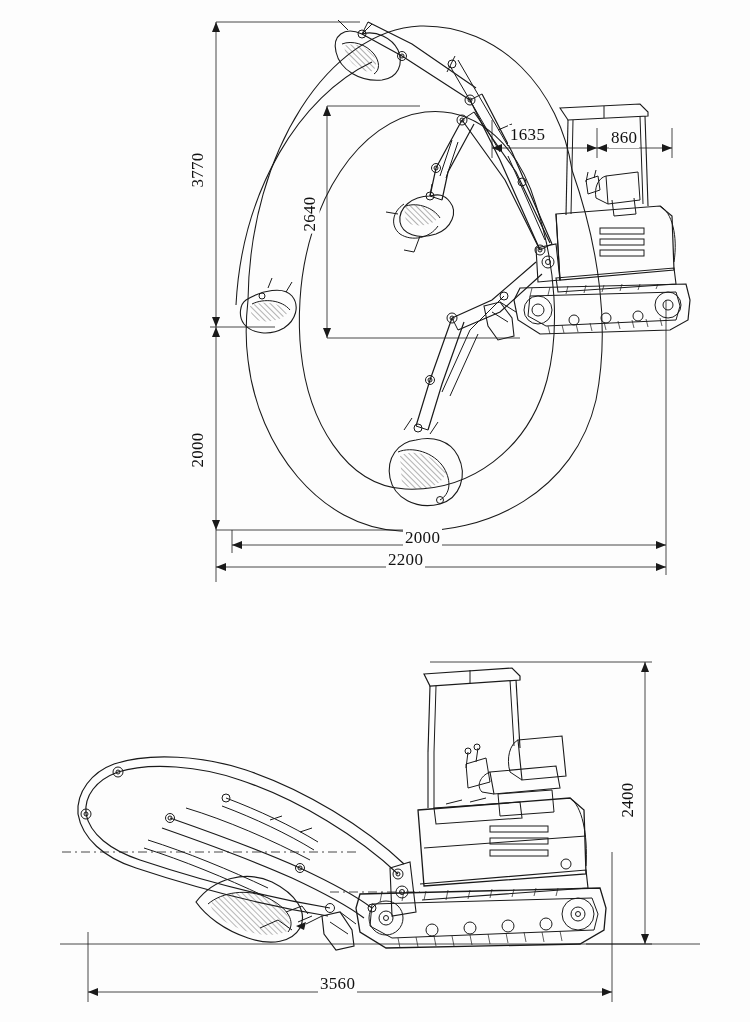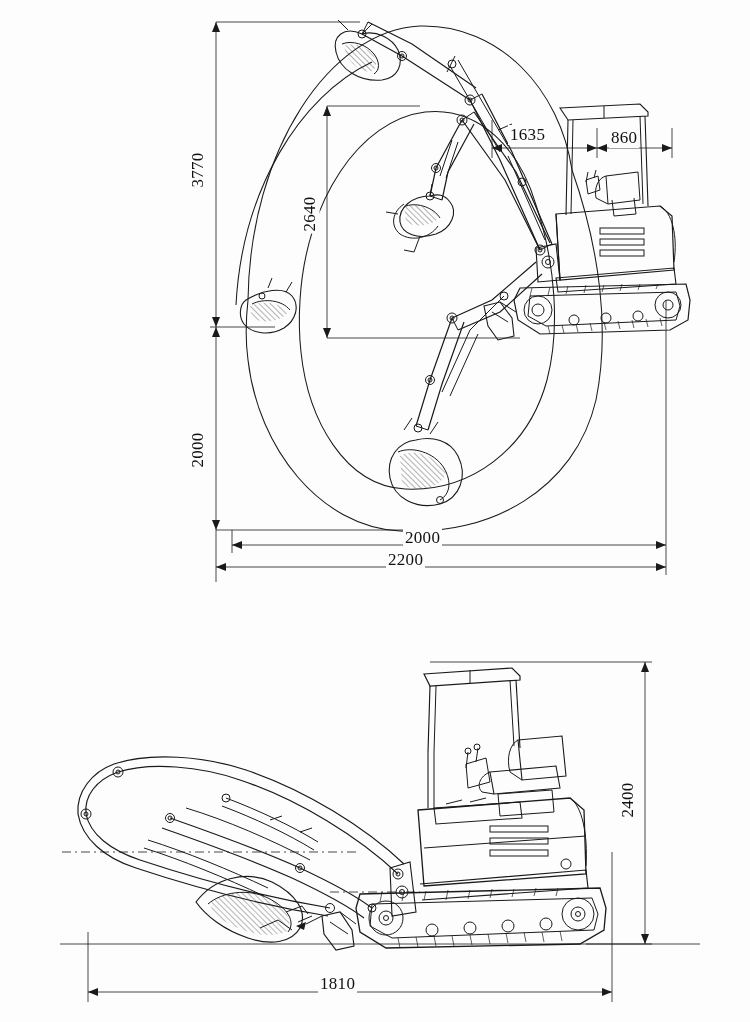--- a/index.html
+++ b/index.html
@@ -493,16 +493,16 @@
 
         <g stroke="none">
           <path d="M210,292 C226,278 252,276 272,288 C288,298 294,312 286,320 C264,328 234,318 214,302 Z" fill="url(#hatchC)" opacity="0.75"></path>
         </g>
 
       </g>
     </svg>
 
     <div class="dim-label vert" style="left:608px; top:178px;">2400</div>
 
-    <div class="dim-label" style="left:318px; top:362px;">1810</div>
+    <div class="dim-label" style="left:318px; top:362px;">3560</div>
   </div>
 
 </div>
 
 </body></html>

